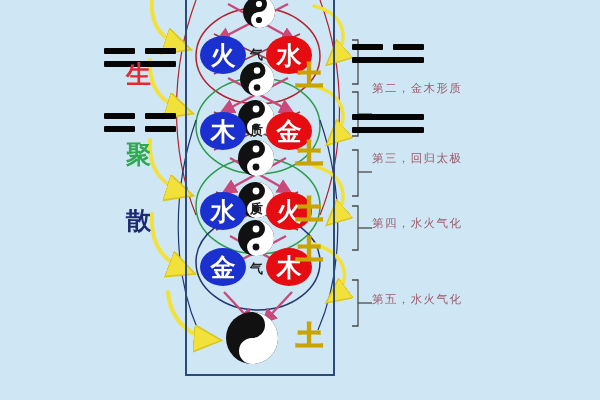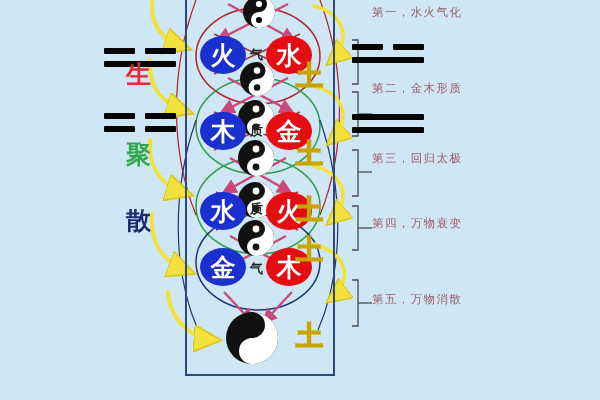--- a/index.html
+++ b/index.html
@@ -251,19 +251,18 @@
   <div class="disc red" style="left:266px;top:192px;">火</div>
   <div class="earth" style="left:296px;top:196px;">土</div>
 
   <div class="disc blue" style="left:200px;top:248px;">金</div>
   <div class="midlab" style="left:250px;top:262px;">气</div>
   <div class="disc red" style="left:266px;top:248px;">木</div>
   <div class="earth" style="left:296px;top:236px;">土</div>
 
   <div class="earth" style="left:296px;top:322px;">土</div>
 
-  <div class="cap" style="left:372px;top:7px;">第一，水火气化</div>
   <div class="cap" style="left:372px;top:83px;">第二，金木形质</div>
   <div class="cap" style="left:372px;top:153px;">第三，回归太极</div>
-  <div class="cap" style="left:372px;top:218px;">第四，万物衰变</div>
-  <div class="cap" style="left:372px;top:294px;">第五，万物消散</div>
+  <div class="cap" style="left:372px;top:218px;">第四，水火气化</div>
+  <div class="cap" style="left:372px;top:294px;">第五，水火气化</div>
 
 </div>
 
 </body></html>

